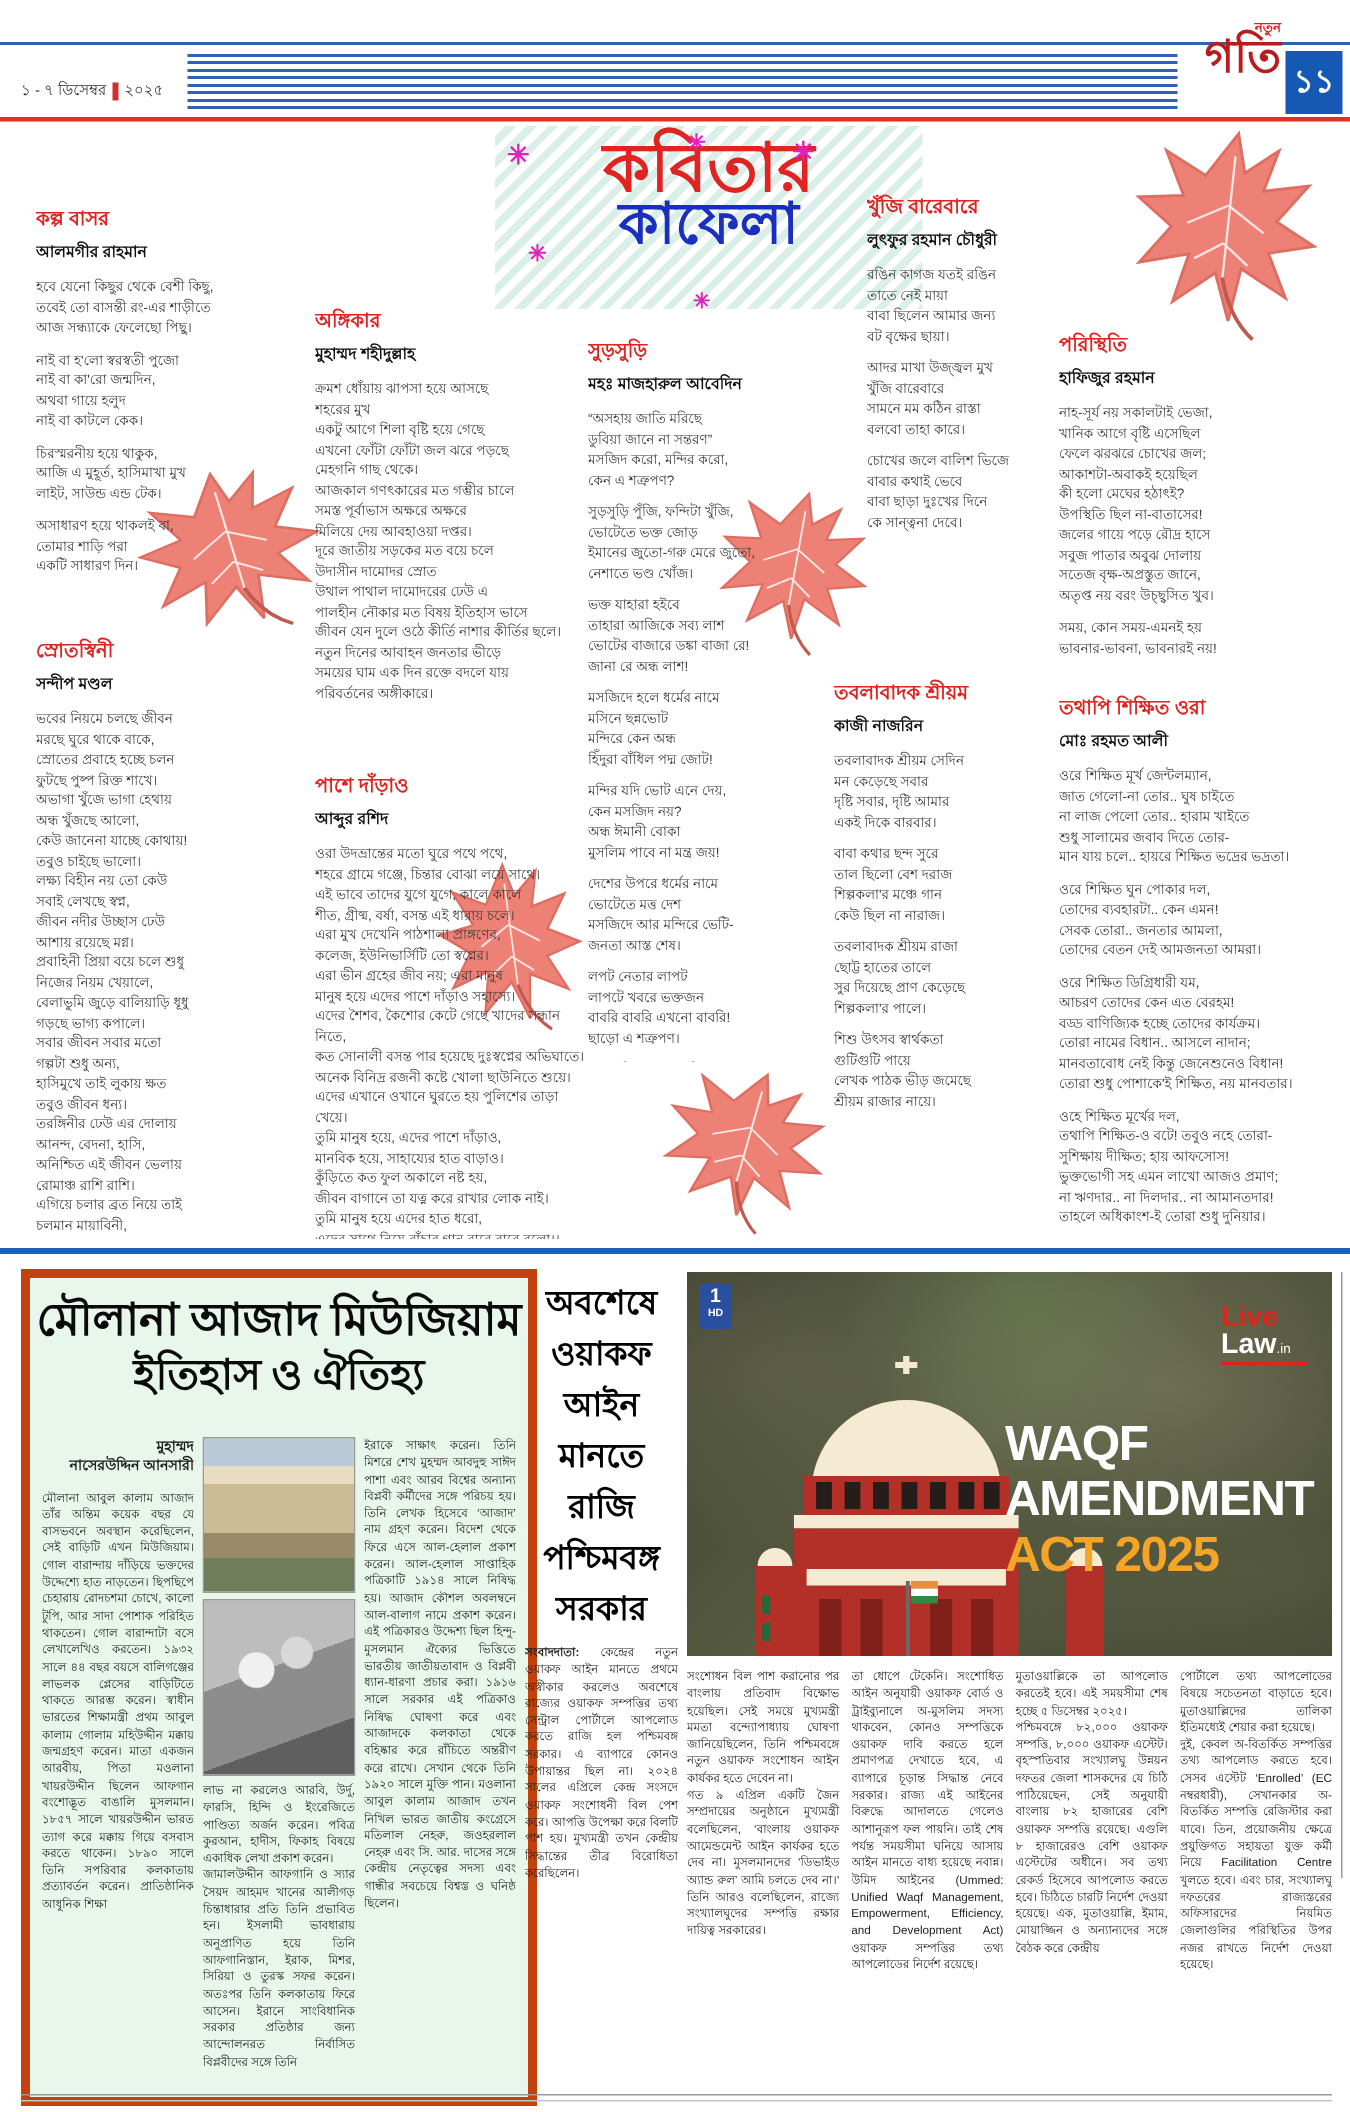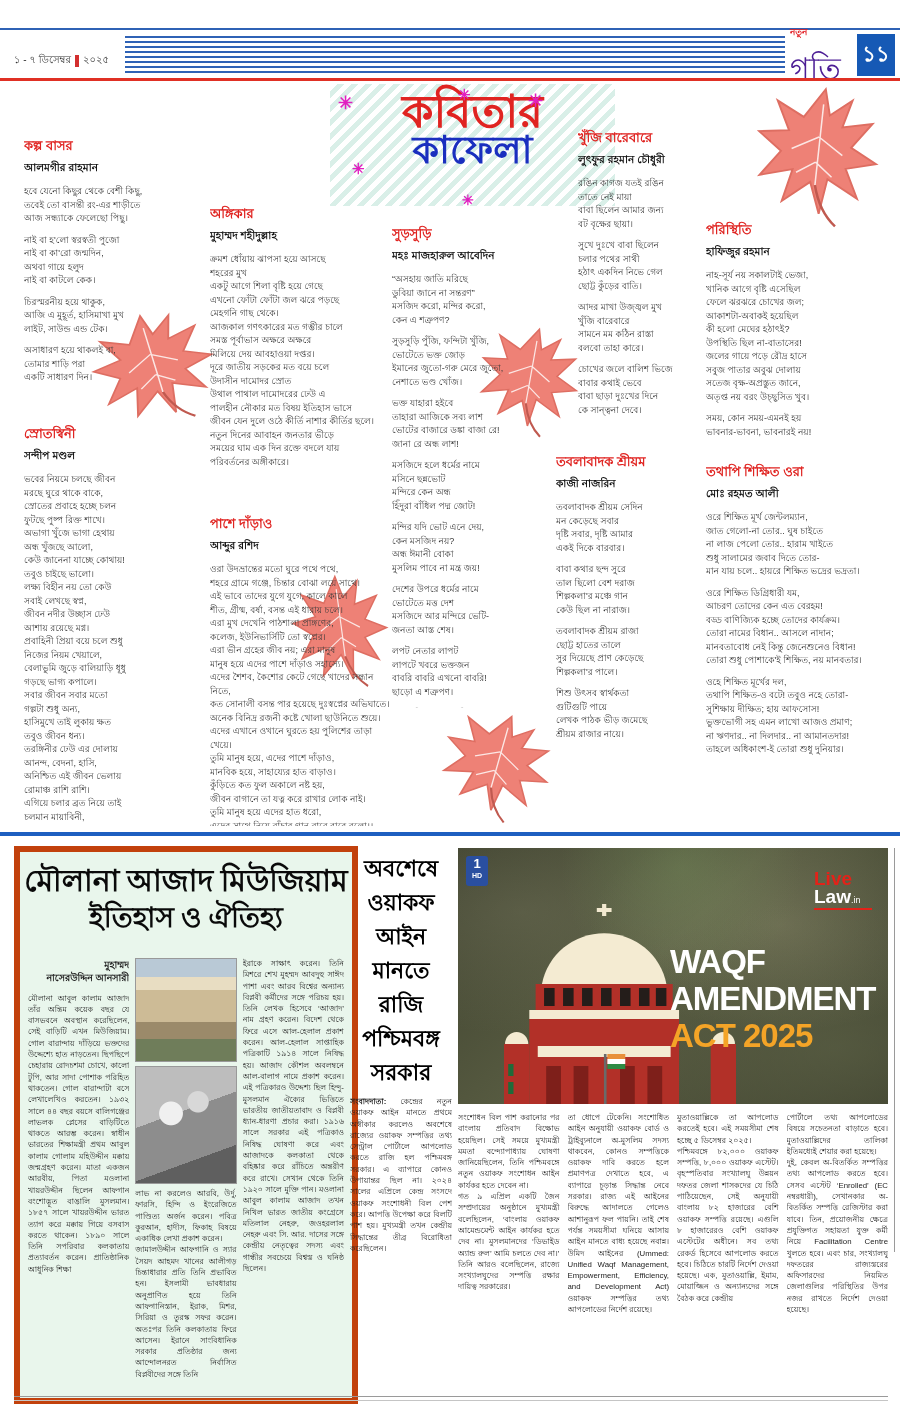--- a/index.html
+++ b/index.html
@@ -6,23 +6,23 @@
   #page{position:relative;width:900px;height:1408px;background:#ffffff;overflow:hidden;
         font-family:"Liberation Sans",sans-serif;color:#222;margin:0 auto;}
   .abs{position:absolute;}
 
   
   .topline{left:0;top:28px;width:900px;height:2px;background:#2f62b5;}
   .date{left:14px;top:52px;font-size:10px;color:#333;display:flex;align-items:center;gap:4px;justify-content:space-between;}
   .date .bar{display:inline-block;width:4px;height:12px;background:#d32f2f;}
   .stripes{left:125px;top:36px;width:660px;height:38px;
            background:repeating-linear-gradient(to bottom,#2f62b5 0 2px,#ffffff 2px 5px);}
-  .brand{left:790px;top:28px;width:64px;height:46px;text-align:left;line-height:1;}
+  .brand{left:790px;top:14px;width:64px;height:46px;text-align:right;line-height:1;}
   .brand .small{font-size:9px;color:#e31e24;font-weight:bold;display:block;}
-  .brand .big{font-size:30px;color:#4c1d95;font-weight:normal;display:block;margin-top:17px;}
+  .brand .big{font-size:30px;color:#b91c1c;font-weight:bold;display:block;margin-top:1px;}
   .pagebox{left:857px;top:34px;width:38px;height:42px;background:#1659b5;color:#fff;
            font-size:21px;font-weight:bold;display:flex;align-items:center;justify-content:center;}
   .redrule{left:0;top:78px;width:900px;height:3px;background:#e03024;}
 
   
   .plaque{left:330px;top:84px;width:285px;height:122px;text-align:center;
           background:repeating-linear-gradient(135deg,#ffffff 0 5px,#d9efe8 5px 10px);}
   .plaque .l1{font-size:45px;font-weight:bold;color:#e02421;line-height:1.05;margin-top:4px;}
   .plaque .l2{font-size:38px;font-weight:bold;color:#1a2fbf;line-height:1.0;margin-top:-4px;}
   .star{position:absolute;color:#e020c0;font-weight:bold;}
@@ -287,24 +287,20 @@
 ছাড়ো এ ভণ্ডরাজ।</div>
   </div>
 
   <div class="poem" style="left:578px;top:128px;width:168px;height:320px">
     <div class="poem-title">খুঁজি বারেবারে</div>
     <div class="poem-author">লুৎফুর রহমান চৌধুরী</div>
     <div class="stanza">রঙিন কাগজ যতই রঙিন
 তাতে নেই মায়া
 বাবা ছিলেন আমার জন্য
 বট বৃক্ষের ছায়া।</div>
-    <div class="stanza">সুখে দুঃখে বাবা ছিলেন
-চলার পথের সাথী
-হঠাৎ একদিন নিভে গেল
-ছোট্ট কুঁড়ের বাতি।</div>
     <div class="stanza">আদর মাখা উজ্জ্বল মুখ
 খুঁজি বারেবারে
 সামনে মম কঠিন রাস্তা
 বলবো তাহা কারে।</div>
     <div class="stanza">চোখের জলে বালিশ ভিজে
 বাবার কথাই ভেবে
 বাবা ছাড়া দুঃখের দিনে
 কে সান্ত্বনা দেবে।</div>
   </div>
 
@@ -347,20 +343,24 @@
   </div>
 
   <div class="poem" style="left:706px;top:462px;width:186px;height:364px">
     <div class="poem-title">তথাপি শিক্ষিত ওরা</div>
     <div class="poem-author">মোঃ রহমত আলী</div>
     <div class="stanza">ওরে শিক্ষিত মূর্খ জেন্টলম্যান,
 জাত গেলো-না তোর.. ঘুষ চাইতে
 না লাজ পেলো তোর.. হারাম খাইতে
 শুধু সালামের জবাব দিতে তোর-
 মান যায় চলে.. হায়রে শিক্ষিত ভদ্রের ভদ্রতা।</div>
+    <div class="stanza">ওরে শিক্ষিত ঘুন পোকার দল,
+তোদের ব্যবহারটা.. কেন এমন!
+সেবক তোরা.. জনতার আমলা,
+তোদের বেতন দেই আমজনতা আমরা।</div>
     <div class="stanza">ওরে শিক্ষিত ডিগ্রিধারী যম,
 আচরণ তোদের কেন এত বেরহম!
 বড্ড বাণিজ্যিক হচ্ছে তোদের কার্যক্রম।
 তোরা নামের বিধান.. আসলে নাদান;
 মানবতাবোধ নেই কিন্তু জেনেশুনেও বিধান!
 তোরা শুধু পোশাকে'ই শিক্ষিত, নয় মানবতার।</div>
     <div class="stanza">ওহে শিক্ষিত মূর্খের দল,
 তথাপি শিক্ষিত-ও বটে! তবুও নহে তোরা-
 সুশিক্ষায় দীক্ষিত; হায় আফসোস!
 ভুক্তভোগী সহ এমন লাখো আজও প্রমাণ;

